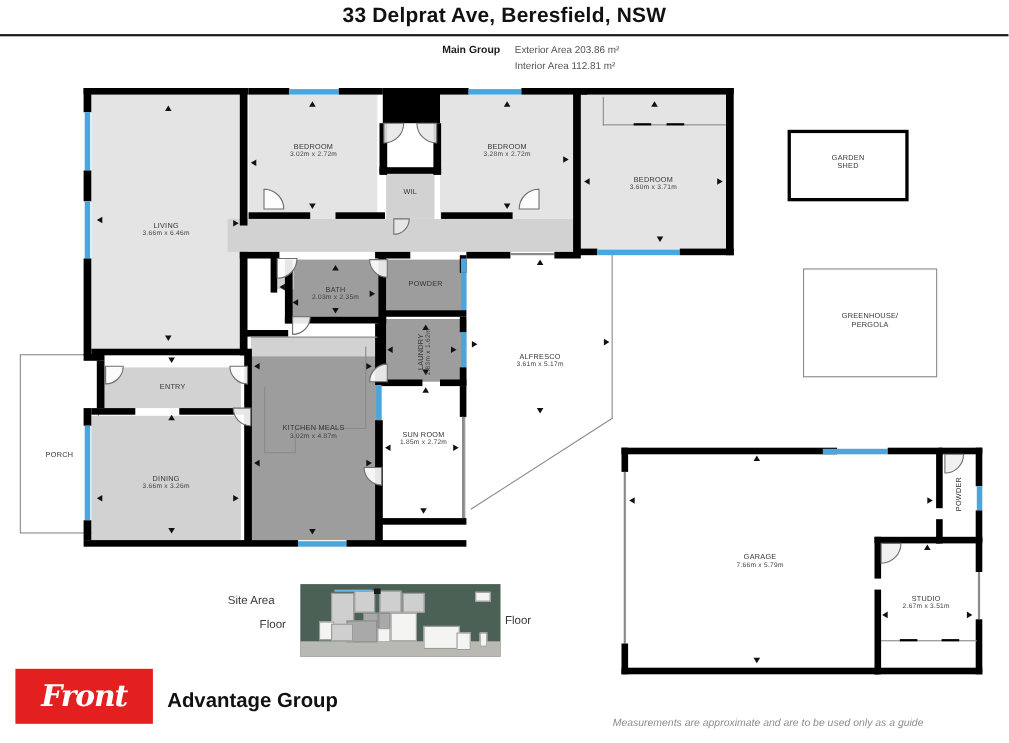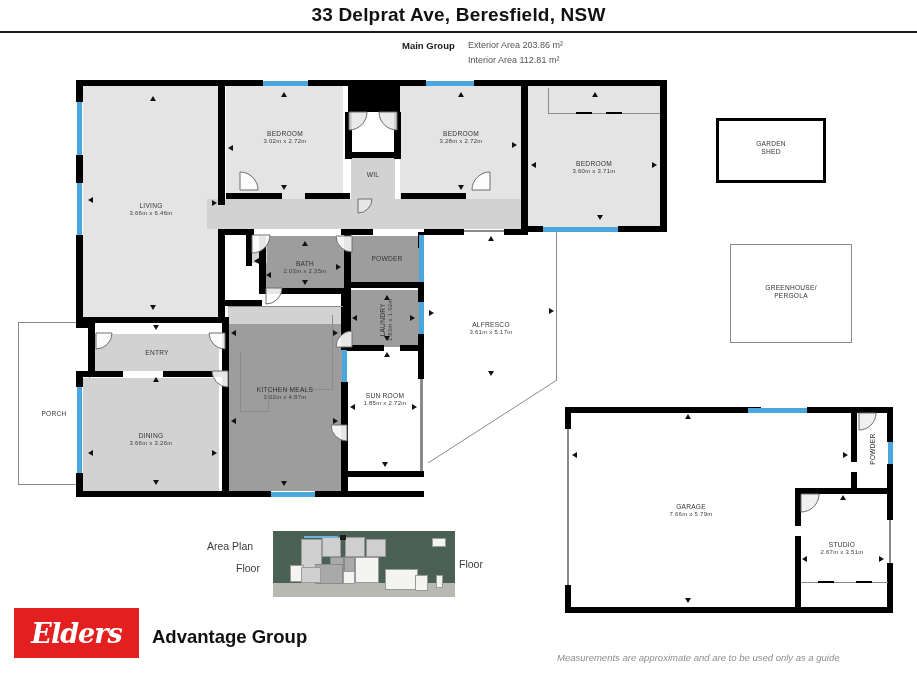--- a/index.html
+++ b/index.html
@@ -393,21 +393,21 @@
   </div>
   <div class="lbl" style="left:801px;top:541px;width:82px;">
     <span class="nm">STUDIO</span>
     <span class="dim">2.67m x 3.51m</span>
   </div>
   <div class="lbl vert" style="left:843px;top:445px;width:60px;">
     <span class="nm">POWDER</span>
   </div>
 </div>
 
-<div id="site-plan-label">Area Plan</div>
+<div id="site-plan-label">Site Area</div>
 <div id="front-label">Floor</div>
 <div id="back-label">Floor</div>
 
 <div id="siteplan">
   <div class="sp-drive" style="left:0;top:52px;width:182px;height:14px;"></div>
   <div class="sp-g" style="left:28px;top:8px;width:21px;height:33px;"></div>
   <div class="sp-g" style="left:49px;top:6px;width:19px;height:20px;"></div>
   <div class="sp-g" style="left:72px;top:6px;width:20px;height:20px;"></div>
   <div class="sp-g" style="left:93px;top:8px;width:20px;height:18px;"></div>
   <div class="sp-k" style="left:67px;top:4px;width:6px;height:5px;"></div>
@@ -419,16 +419,16 @@
   <div class="sp-w" style="left:17px;top:34px;width:14px;height:17px;"></div>
   <div class="sp-g" style="left:28px;top:36px;width:20px;height:16px;"></div>
   <div class="sp-w" style="left:70px;top:40px;width:12px;height:13px;"></div>
   <div class="sp-w" style="left:112px;top:38px;width:33px;height:21px;"></div>
   <div class="sp-w" style="left:142px;top:44px;width:13px;height:16px;"></div>
   <div class="sp-w" style="left:159px;top:7px;width:14px;height:9px;"></div>
   <div class="sp-w" style="left:163px;top:44px;width:7px;height:13px;"></div>
 </div>
 
 <div id="logo-box">
-  <div id="logo-text">Elders</div>
+  <div id="logo-text">Front</div>
 </div>
 <div id="agency">Advantage Group</div>
 <div id="disclaimer">Measurements are approximate and are to be used only as a guide</div>
 
 </body></html>

